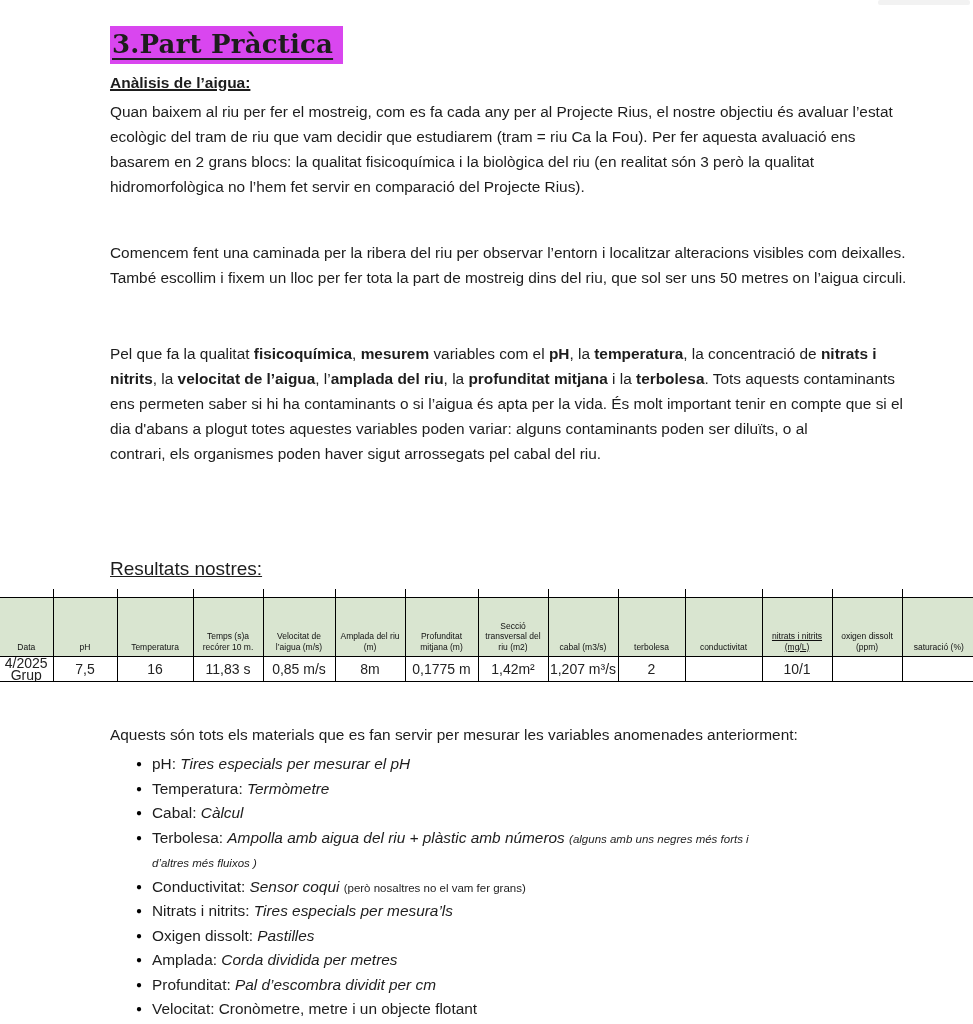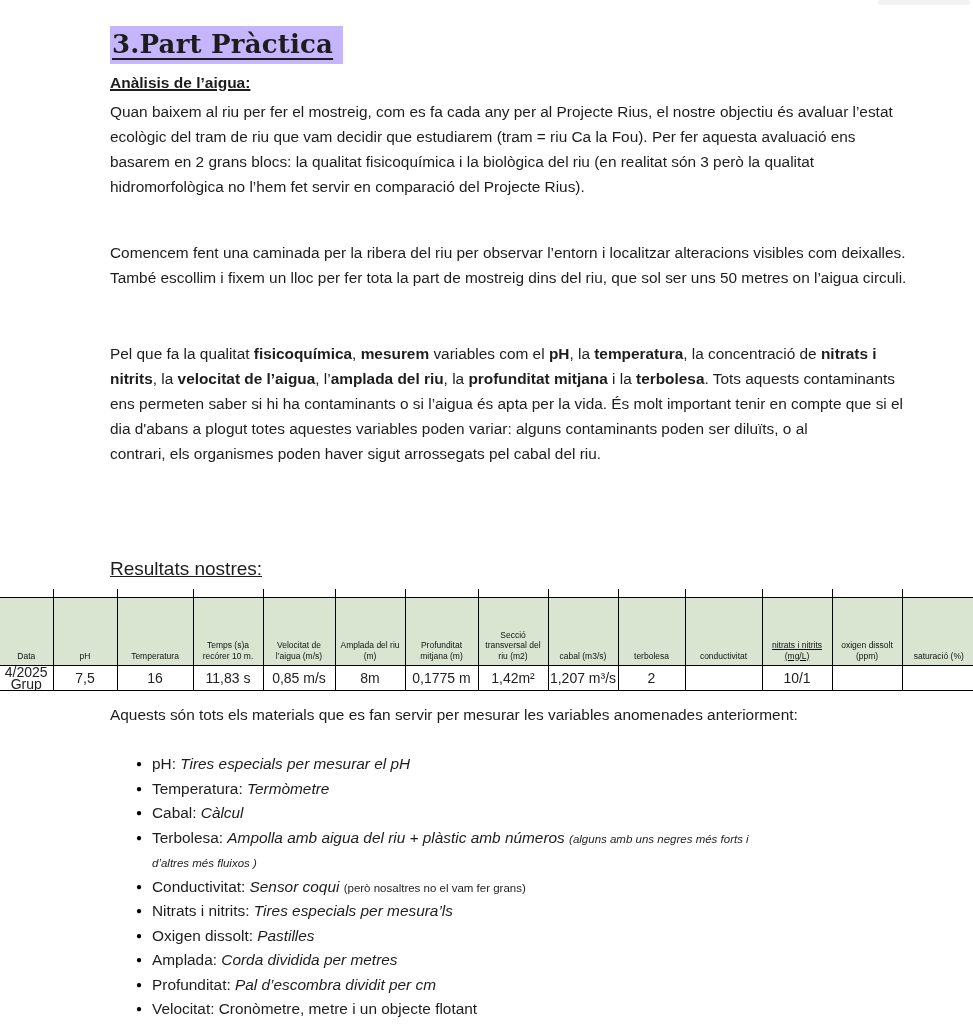--- a/index.html
+++ b/index.html
@@ -25,21 +25,21 @@
     text-decoration:underline;text-decoration-thickness:1.5px;
   }
   .para{position:absolute;left:0;width:798px;font-size:15.4px;line-height:25px;}
   .p1{top:73px;}
   .p2{top:214px;}
   .p3{top:315px;}
   .results-heading{
     position:absolute;top:532px;left:0;
     font-size:19px;text-decoration:underline;
   }
-  .p4{top:676px;}
+  .p4{top:696px;}
   .b{font-weight:700;}
   .i{font-style:italic;margin-top:32px;}
   .sm{font-size:11.5px;}
   
   .materials{position:absolute;left:130px;top:752px;width:790px;margin:0;padding:0;list-style:none;}
   .materials li{
     display:flex;align-items:flex-start;
     font-size:15.4px;line-height:24.5px;margin:0;
   }
   .materials .dot{
@@ -52,21 +52,21 @@
   .results-table{
     position:absolute;top:597px;left:0;width:973px;
     border-collapse:collapse;table-layout:fixed;
   }
   .results-table th,.results-table td{
     border:1px solid #000;overflow:hidden;
     font-weight:400;text-align:center;
   }
   .results-table th{
     background:#d9e5d0;height:45px;vertical-align:bottom;
-    font-size:8.5px;line-height:10.5px;padding:18px 1px 4px;
+    font-size:8.5px;line-height:10.5px;padding:9px 1px 4px;
     word-wrap:break-word;color:#111;
   }
   .results-table td{
     background:#ffffff;height:14px;font-size:14px;line-height:12px;
     padding:0 1px;color:#222;
   }
   .results-table tr th:first-child,.results-table tr td:first-child{border-left:none;}
   .results-table tr th:last-child,.results-table tr td:last-child{border-right:none;}
   
   .ticks{position:absolute;left:0;width:973px;height:8px;}
@@ -74,21 +74,21 @@
   .ticks-bottom{top:659px;}
   .tick{position:absolute;top:0;width:1px;height:8px;background:#000;}
 </style>
 </head>
 <body>
 
 <div class="abs edge-artifact"></div>
 
 <div class="abs doc">
 
-  <h1 class="doc-title" style="margin: 0px; background: #c4b5fd;">3.Part Pràctica</h1>
+  <h1 class="doc-title" style="margin: 0px; background: #d946ef;">3.Part Pràctica</h1>
 
   <div class="h2">Anàlisis de l’aigua:</div>
 
   <p class="para p1" style="margin:0"><span>Quan baixem al riu per fer el mostreig, com es fa cada any per al Projecte Rius, el nostre objectiu és avaluar l’estat ecològic del tram de riu que vam decidir que estudiarem (tram = riu Ca la Fou). Per fer aquesta avaluació ens basarem en 2 grans blocs: la qualitat fisicoquímica i la biològica del riu (en realitat són 3 però la qualitat hidromorfològica no l’hem fet servir en comparació del Projecte Rius).</span></p>
 
   <p class="para p2" style="margin:0"><span>Comencem fent una caminada per la ribera del riu per observar l’entorn i localitzar alteracions visibles com deixalles. També escollim i fixem un lloc per fer tota la part de mostreig dins del riu, que sol ser uns 50 metres on l’aigua circuli.</span></p>
 
   <p class="para p3" style="margin:0"><span>Pel que fa la qualitat </span><span class="b">fisicoquímica</span><span>, </span><span class="b">mesurem</span><span> variables com el </span><span class="b">pH</span><span>, la </span><span class="b">temperatura</span><span>, la concentració de </span><span class="b">nitrats i nitrits</span><span>, la </span><span class="b">velocitat de l’aigua</span><span>, l’</span><span class="b">amplada del riu</span><span>, la </span><span class="b">profunditat mitjana</span><span> i la </span><span class="b">terbolesa</span><span>. Tots aquests contaminants ens permeten saber si hi ha contaminants o si l’aigua és apta per la vida. És molt important tenir en compte que si el dia d'abans a plogut totes aquestes variables poden variar: alguns contaminants poden ser diluïts, o al</span><br><span>contrari, els organismes poden haver sigut arrossegats pel cabal del riu.</span></p>
 
   <div class="results-heading">Resultats nostres:</div>

